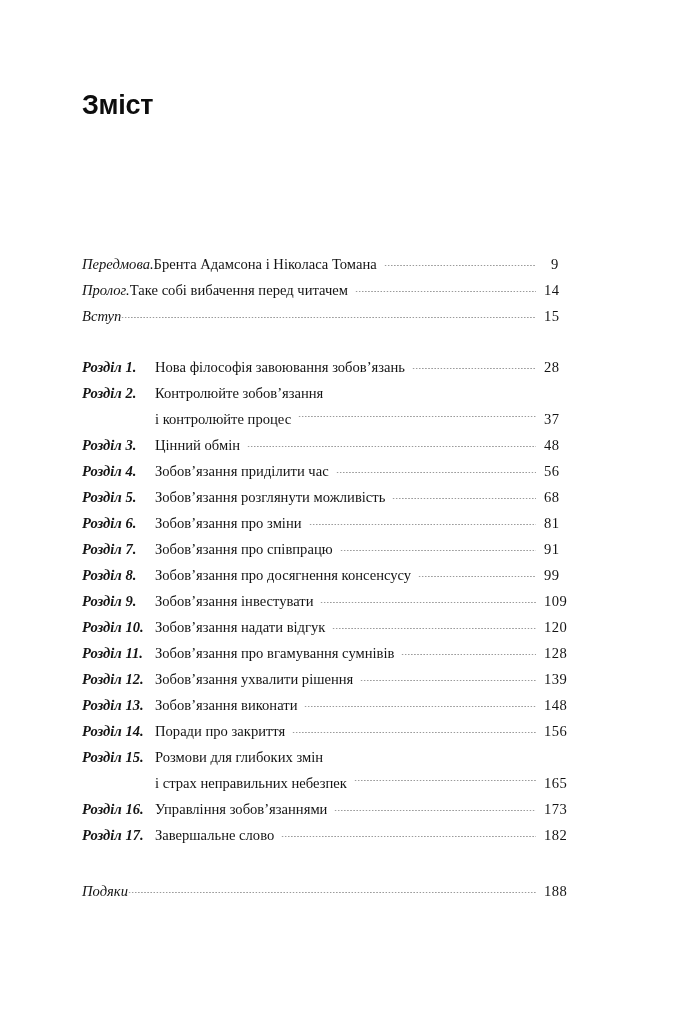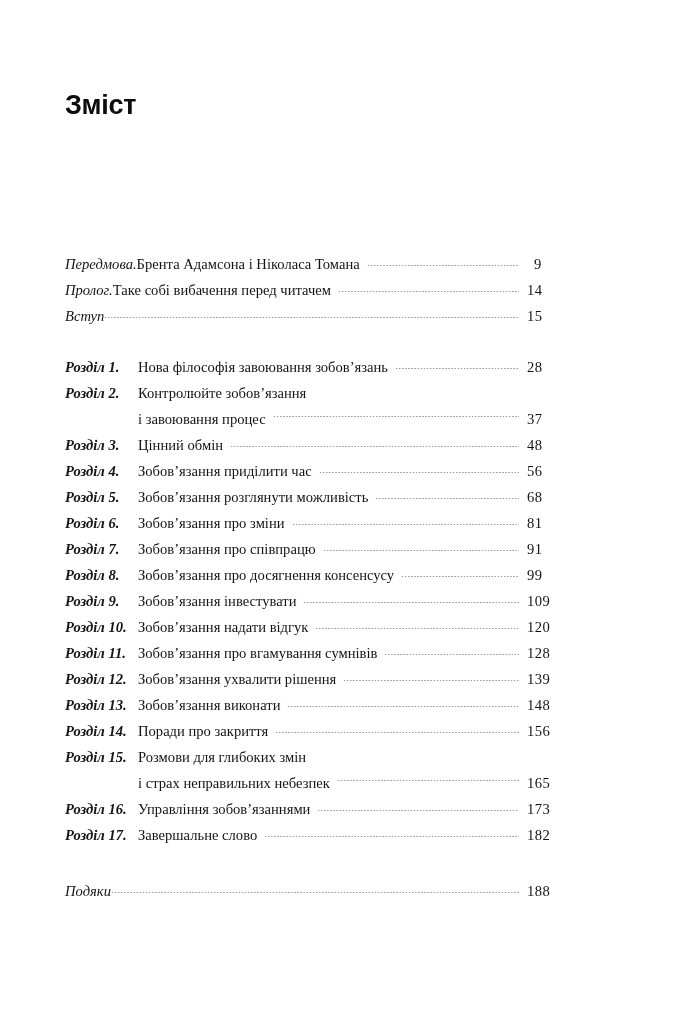--- a/index.html
+++ b/index.html
@@ -11,21 +11,21 @@
     width: 682px;
     height: 1024px;
     position: relative;
     font-family: "Liberation Serif", "DejaVu Serif", serif;
     color: #111111;
     overflow: hidden;
   }
 
   .page {
     position: absolute;
-    left: 0; top: 0;
+    left: 17px; top: 0;
     width: 592px;
     height: 1024px;
     box-sizing: border-box;
   }
 
   
   .toc-title {
     position: absolute;
     left: 65px;
     top: 92px;
@@ -164,21 +164,21 @@
           <span class="leader"></span>
           <span class="pageno">28</span>
         </div>
         <div class="entry chapter multiline">
           <div class="line line1">
             <span class="label">Розділ 2.</span>
             <span class="title-text">Контролюйте зобов’язання</span>
           </div>
           <div class="line line2">
             <span class="label-spacer"></span>
-            <span class="title-text">і завоювання процес</span>
+            <span class="title-text">і контролюйте процес</span>
             <span class="leader"></span>
             <span class="pageno">37</span>
           </div>
         </div>
         <div class="entry chapter">
           <span class="label">Розділ 3.</span>
           <span class="title-text">Цінний обмін</span>
           <span class="leader"></span>
           <span class="pageno">48</span>
         </div>

